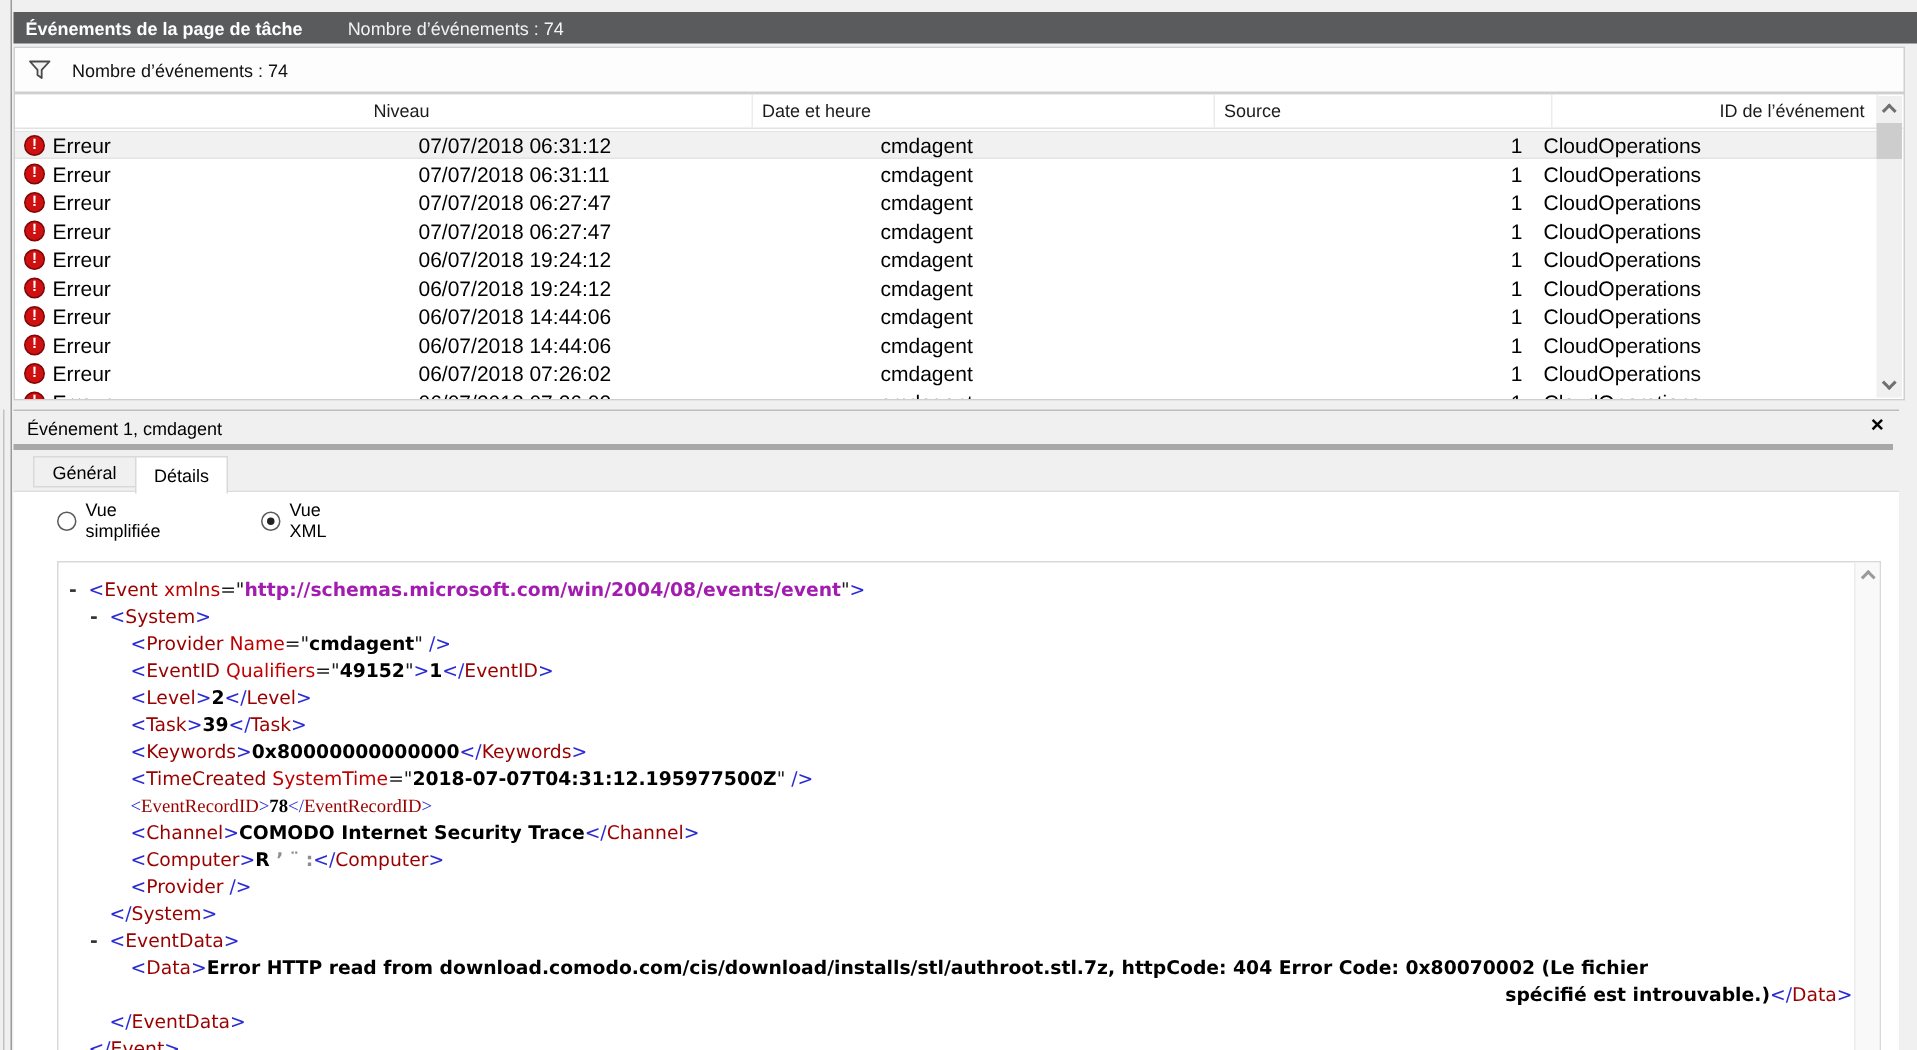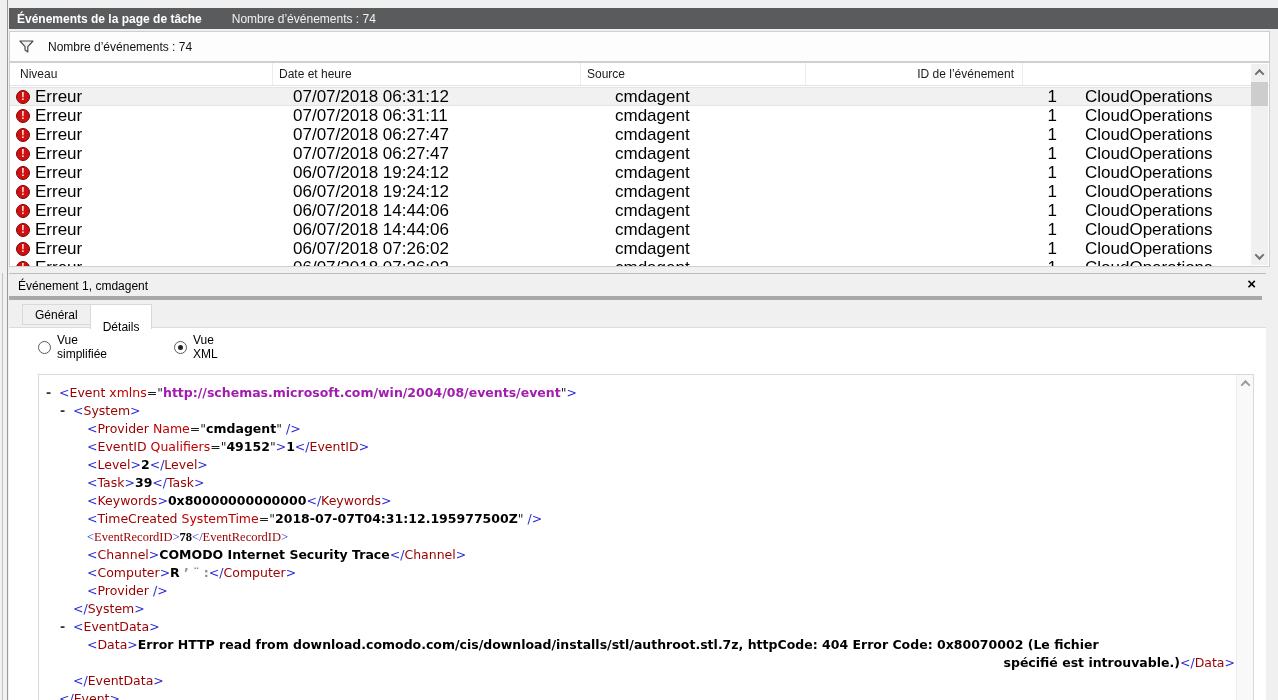--- a/index.html
+++ b/index.html
@@ -18,29 +18,29 @@
   
   .filter-bar { position:absolute; left:9px; top:31px; width:1261px; height:31px; background:#fdfdfd;
                 border:1px solid #cfcfcf; display:flex; align-items:center; font-size:12px; color:#111; }
   .funnel { margin-left:8px; width:18px; height:16px; flex:0 0 auto; }
   .filter-label { margin-left:12px; }
 
   
   .etable { position:absolute; left:9px; top:62px; width:1261px; height:205px; background:#fff;
             border:1px solid #cfcfcf; overflow:hidden; }
   .thead { display:flex; height:23px; border-bottom:1px solid #e2e2e2; font-size:12px; color:#1b1b1b;
-           align-items:center; background:#fff; padding-right:17px; }
+           align-items:center; background:#fff; padding-right:17px;justify-content:flex-end; }
   .th { border-right:1px solid #ececec; height:100%; display:flex; align-items:center; padding-left:6px; }
   .c1 { width:263px; padding-left:10px; }
   .c2 { width:308px; }
   .c3 { width:225px; }
   .c4 { width:217px; justify-content:flex-end; padding-right:8px; text-align:right; }
   .c5 { flex:1; border-right:none; }
   .tbody { position:absolute; left:0; top:24px; right:17px; bottom:0; overflow:hidden; }
-  .trow { display:flex; height:19px; align-items:center; font-size:17px; color:#000;gap:14px; }
+  .trow { display:flex; height:19px; align-items:center; font-size:14px; color:#000; }
   .trow.selected { background:#f1f1f1; box-shadow:inset 0 1px 0 #e4e4e4, inset 0 -1px 0 #e4e4e4; }
   .cell { height:100%; display:flex; align-items:center; padding-left:6px; overflow:hidden; white-space:nowrap; }
   .cell.c4 { justify-content:flex-end; padding-right:8px; }
   .err-icon { width:14px; height:14px; border-radius:50%; background:#cf1010; border:1px solid #7d0606;
               color:#fff; font-weight:bold; font-size:10px; line-height:12px; text-align:center;
               margin-right:5px; flex:0 0 auto; }
   .err-icon::after { content:"!"; }
 
   
   .vscroll { position:absolute; top:1px; right:1px; bottom:1px; width:17px; background:#f0f0f0; }
@@ -55,21 +55,21 @@
   .dpane-top { position:absolute; left:9px; top:273px; width:1257px; height:1px; background:#bdbdbd; }
   .dtitle-row { position:absolute; left:9px; top:275px; width:1257px; height:21px; display:flex;
                 align-items:center; font-size:12px; color:#000; background:#f0f0f0; }
   .dtitle { padding-left:9px; }
   .dclose { position:absolute; right:10px; top:0; font-weight:900; font-size:15px; color:#000; cursor:default; }
   .dsep { position:absolute; left:9px; top:296px; width:1253px; height:4px; background:#a8a8a8; }
 
   .tabs { position:absolute; left:22px; top:304px; height:24px; display:flex; align-items:flex-start; z-index:3; }
   .tab { font-size:12px; color:#000; padding:3px 12px 4px 12px; border:1px solid #d9d9d9; background:#f0f0f0;
          height:21px; margin-right:-1px; }
-  .tab.active { background:#fff; height:25px; padding-top:15px; border-bottom:none; position:relative; z-index:4; }
+  .tab.active { background:#fff; height:25px; padding-top:5px; border-bottom:none; position:relative; z-index:4; }
 
   .dcontent { position:absolute; left:9px; top:327px; width:1257px; height:373px; background:#fff;
               border-top:1px solid #dcdcdc; z-index:2; }
 
   .radio-row { position:absolute; left:0; top:10px; height:18px; display:flex; align-items:center; font-size:12px; }
   .radio { display:flex; align-items:center; }
   .rb { width:13px; height:13px; border:1px solid #5a5a5a; border-radius:50%; background:#fff;
         margin-right:6px; position:relative; flex:0 0 auto; }
   .rb.on::after { content:""; position:absolute; left:3px; top:3px; width:5px; height:5px; border-radius:50%; background:#222; }
 

